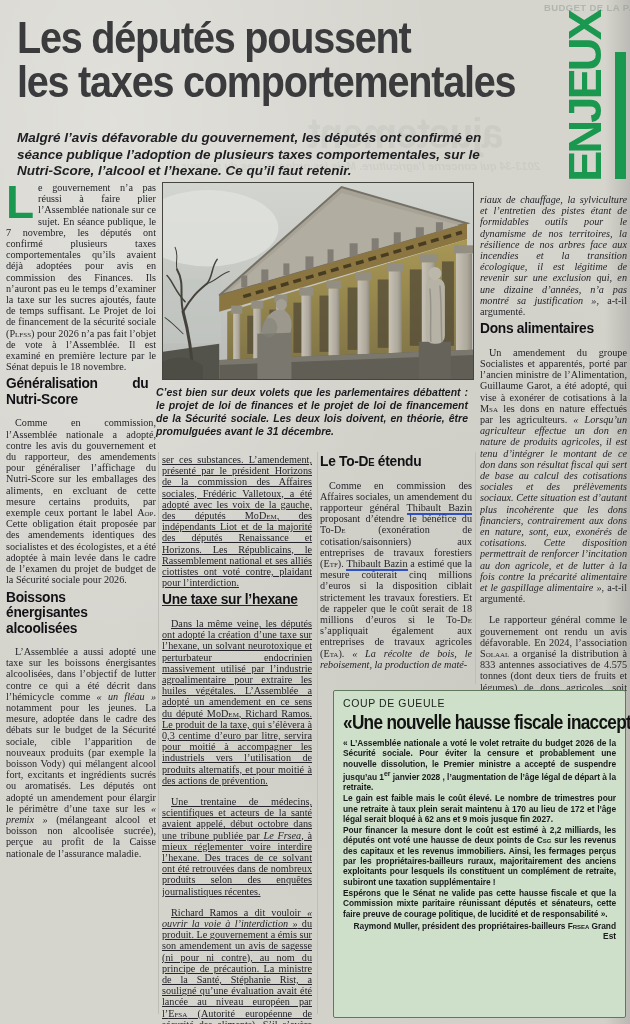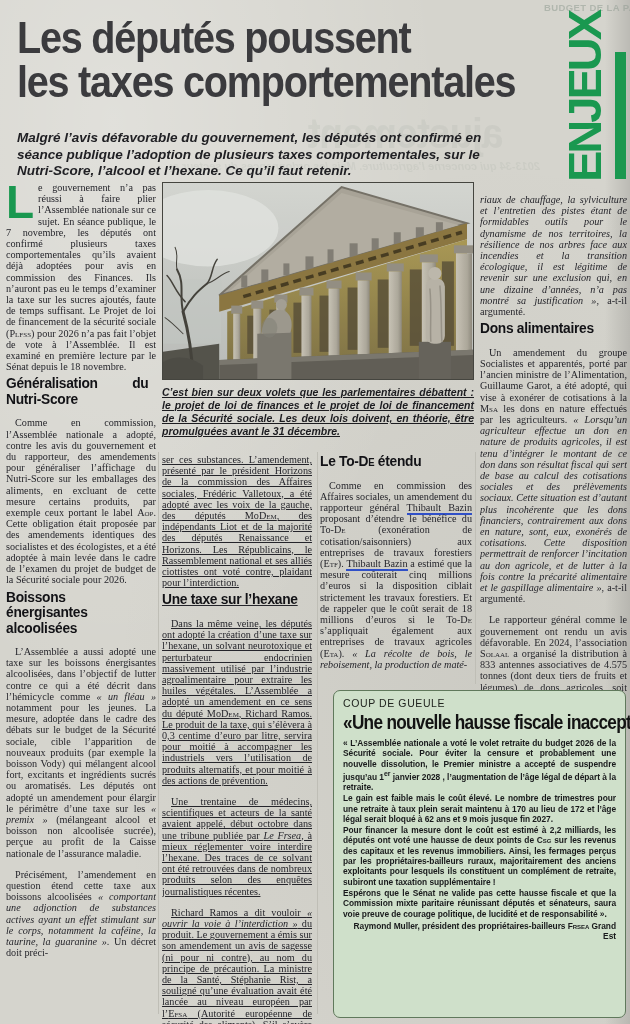--- a/index.html
+++ b/index.html
@@ -46,25 +46,25 @@
            transform:scaleX(.95);transform-origin:left;margin:4px 0 3px;color:#121216;}
   .dropcap{float:left;font:700 46px/37px "Liberation Sans",sans-serif;color:#1a9850;
            margin:2px 4px 0 0;}
   .sc{font-variant:small-caps;}
   .pen{text-decoration:none;border-bottom:2px solid #3050c8;}
   .vrule{position:absolute;width:1px;background:#bfbeb6;z-index:1;}
   
   .photo{position:absolute;left:162px;top:182px;width:312px;height:198px;margin:0;z-index:2;
          border:1.5px solid #45453f;box-sizing:border-box;background:#c3c6c2;}
   .photo svg{display:block;width:100%;height:100%;}
-  .caption{position:absolute;left:162px;top:386px;width:312px;margin:0;z-index:2;
-           font:italic 700 10.5px/13px "Liberation Sans",sans-serif;color:#1c1c20;text-align:justify;text-decoration:underline;}
+  .caption{position:absolute;left:156px;top:386px;width:312px;margin:0;z-index:2;
+           font:italic 700 10.5px/13px "Liberation Sans",sans-serif;color:#1c1c20;text-align:justify;}
   
   .box{position:absolute;left:333px;top:690px;width:293px;height:328px;z-index:3;box-sizing:border-box;
-       background:#cfe0ca;border:1px solid #60795c;border-radius:7px;padding:6px 9px 4px;}
+       background:#cfe0ca;border:1px solid #60795c;border-radius:2px;padding:6px 9px 4px;}
   .box-kicker{font:400 10.5px "Liberation Sans",sans-serif;letter-spacing:.6px;color:#20241f;margin:0 0 2px;}
   .box-title{font:700 20px "Liberation Sans",sans-serif;letter-spacing:-.8px;margin:0 0 4px;
              transform:scaleX(.86);transform-origin:left;white-space:nowrap;color:#131313;}
   .box p{font:700 8.4px/10.3px "Liberation Sans",sans-serif;letter-spacing:-.05px;
          text-align:justify;margin:0 0 1px;color:#191a1c;}
   .box .box-sig{text-align:right;margin-top:2px;}
 </style>
 </head>
 <body>
 
@@ -87,21 +87,20 @@
   <div class="vrule" style="left:158px;top:452px;height:562px;"></div>
   <div class="vrule" style="left:317px;top:452px;height:562px;"></div>
   <div class="vrule" style="left:475px;top:452px;height:232px;"></div>
 
   <div class="col col1">
     <p><span class="dropcap">L</span><span>e gouvernement n’a pas réussi à faire plier l’Assemblée nationale sur ce sujet. En séance publique, le 7 novembre, les députés ont confirmé plusieurs taxes comportementales qu’ils avaient déjà adoptées pour avis en commission des Finances. Ils n’auront pas eu le temps d’examiner la taxe sur les sucres ajoutés, faute de temps suffisant. Le Projet de loi de financement de la sécurité sociale (<span class="sc">Plfss</span>) pour 2026 n’a pas fait l’objet de vote à l’Assemblée. Il est examiné en première lecture par le Sénat depuis le 18 novembre.</span></p>
     <h3 class="subhead">Généralisation du Nutri-Score</h3>
     <p class="ind">Comme en commission, l’Assemblée nationale a adopté, contre les avis du gouvernement et du rapporteur, des amendements pour généraliser l’affichage du Nutri-Score sur les emballages des aliments, en excluant de cette mesure certains produits, par exemple ceux portant le label <span class="sc">Aop</span>. Cette obligation était proposée par des amendements identiques des socialistes et des écologistes, et a été adoptée à main levée dans le cadre de l’examen du projet de budget de la Sécurité sociale pour 2026.</p>
     <h3 class="subhead">Boissons énergisantes alcoolisées</h3>
     <p class="ind">L’Assemblée a aussi adopté une taxe sur les boissons énergisantes alcoolisées, dans l’objectif de lutter contre ce qui a été décrit dans l’hémicycle comme <i>« un fléau »</i> notamment pour les jeunes. La mesure, adoptée dans le cadre des débats sur le budget de la Sécurité sociale, cible l’apparition de nouveaux produits (par exemple la boisson Vody) qui mélangent alcool fort, excitants et ingrédients sucrés ou aromatisés. Les députés ont adopté un amendement pour élargir le périmètre d’une taxe sur les <i>« premix »</i> (mélangeant alcool et boisson non alcoolisée sucrée), perçue au profit de la Caisse nationale de l’assurance maladie.</p>
-    <p class="ind">Précisément, l’amendement en question étend cette taxe aux boissons alcoolisées <i>« comportant une adjonction de substances actives ayant un effet stimulant sur le corps, notamment la caféine, la taurine, la guaranine »</i>. Un décret doit préci-</p>
   </div>
 
   <figure class="photo">
     <svg viewBox="0 0 309 195" preserveAspectRatio="none">
       <defs>
         <linearGradient id="sky" x1="0" y1="0" x2="0" y2="1">
             <stop offset="0" stop-color="#d3d6d2"></stop>
             <stop offset="1" stop-color="#b6bab7"></stop>
           </linearGradient>
         <linearGradient id="wall" x1="0" y1="0" x2="0" y2="1">
@@ -216,17 +215,17 @@
     <p class="ind">Un amendement du groupe Socialistes et apparentés, porté par l’ancien ministre de l’Alimentation, Guillaume Garot, a été adopté, qui vise à exonérer de cotisations à la <span class="sc">Msa</span> les dons en nature effectués par les agriculteurs. <i>« Lorsqu’un agriculteur effectue un don en nature de produits agricoles, il est tenu d’intégrer le montant de ce don dans son résultat fiscal qui sert de base au calcul des cotisations sociales et des prélèvements sociaux. Cette situation est d’autant plus incohérente que les dons financiers, contrairement aux dons en nature, sont, eux, exonérés de cotisations. Cette disposition permettrait de renforcer l’incitation au don agricole, et de lutter à la fois contre la précarité alimentaire et le gaspillage alimentaire »</i>, a-t-il argumenté.</p>
     <p class="ind">Le rapporteur général comme le gouvernement ont rendu un avis défavorable. En 2024, l’association <span class="sc">Solaal</span> a organisé la distribution à 833 antennes associatives de 4.575 tonnes (dont deux tiers de fruits et légumes) de dons agricoles, soit l’équivalent de 9 millions de repas.</p>
   </div>
 
   <aside class="box">
     <div class="box-kicker">COUP DE GUEULE</div>
     <h2 class="box-title">«Une nouvelle hausse fiscale inacceptable»</h2>
     <p>« L’Assemblée nationale a voté le volet retraite du budget 2026 de la Sécurité sociale. Pour éviter la censure et probablement une nouvelle dissolution, le Premier ministre a accepté de suspendre jusqu’au 1<sup>er</sup> janvier 2028 , l’augmentation de l’âge légal de départ à la retraite.</p>
     <p>Le gain est faible mais le coût élevé. Le nombre de trimestres pour une retraite à taux plein serait maintenu à 170 au lieu de 172 et l’âge légal serait bloqué à 62 ans et 9 mois jusque fin 2027.</p>
     <p>Pour financer la mesure dont le coût est estimé à 2,2 milliards, les députés ont voté une hausse de deux points de <span class="sc">Csg</span> sur les revenus des capitaux et les revenus immobiliers. Ainsi, les fermages perçus par les propriétaires-bailleurs ruraux, majoritairement des anciens exploitants pour lesquels ils constituent un complément de retraite, subiront une taxation supplémentaire !</p>
-    <p>Espérons que le Sénat ne valide pas cette hausse fiscale et que la Commission mixte paritaire réunissant députés et sénateurs, saura voie preuve de courage politique, de lucidité et de responsabilité ».</p>
+    <p>Espérons que le Sénat ne valide pas cette hausse fiscale et que la Commission mixte paritaire réunissant députés et sénateurs, cette faire preuve de courage politique, de lucidité et de responsabilité ».</p>
     <p class="box-sig">Raymond Muller, président des propriétaires-bailleurs <span class="sc">Frsea</span> Grand Est</p>
   </aside>
 
 </div>
 
 </body></html>

